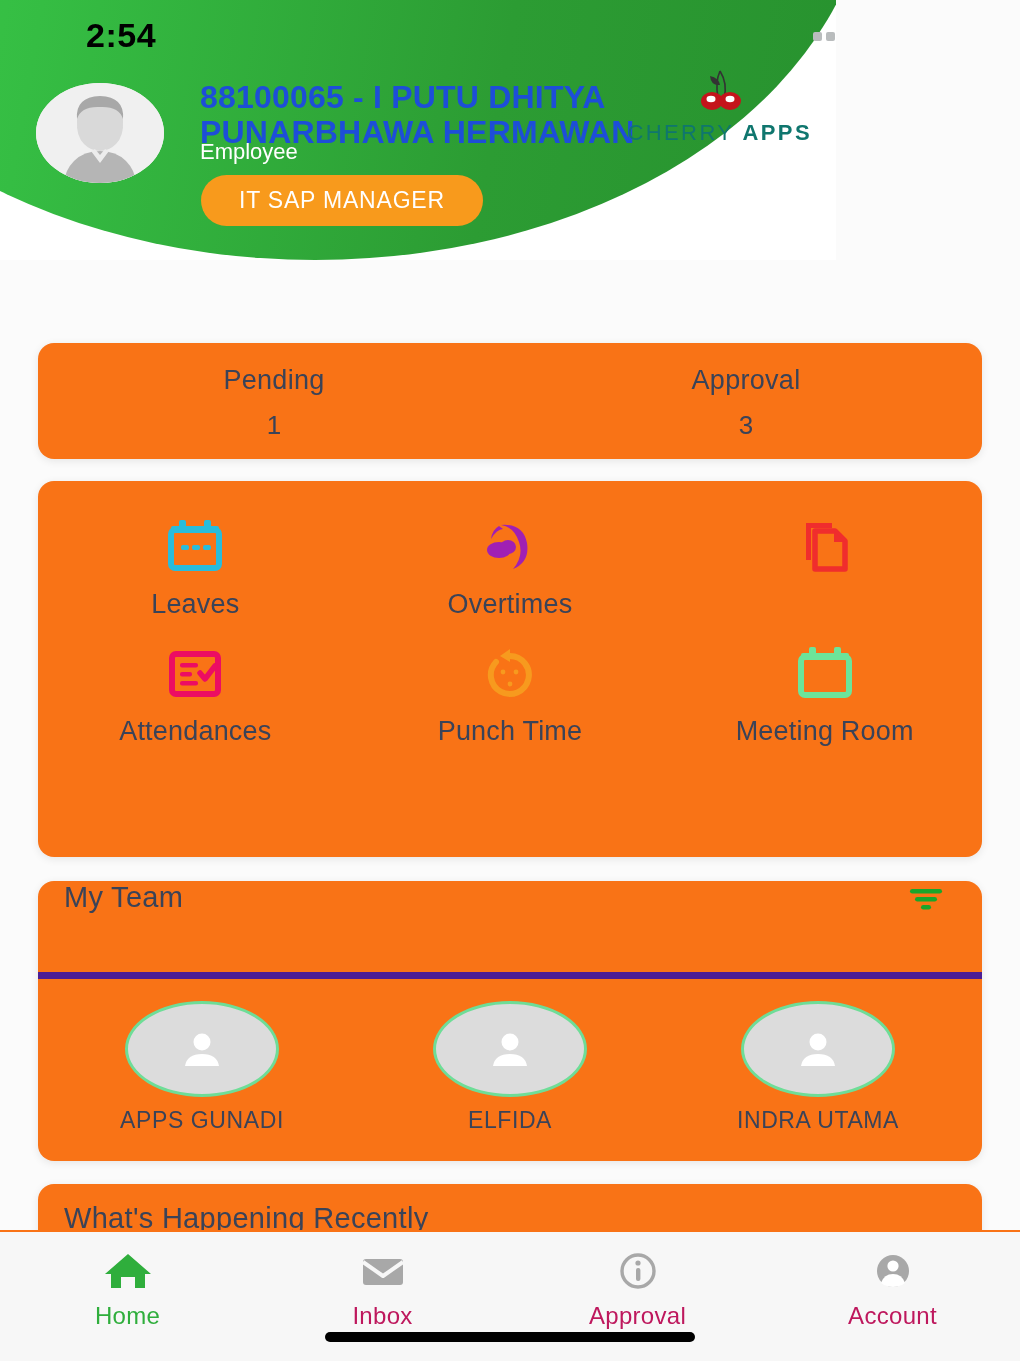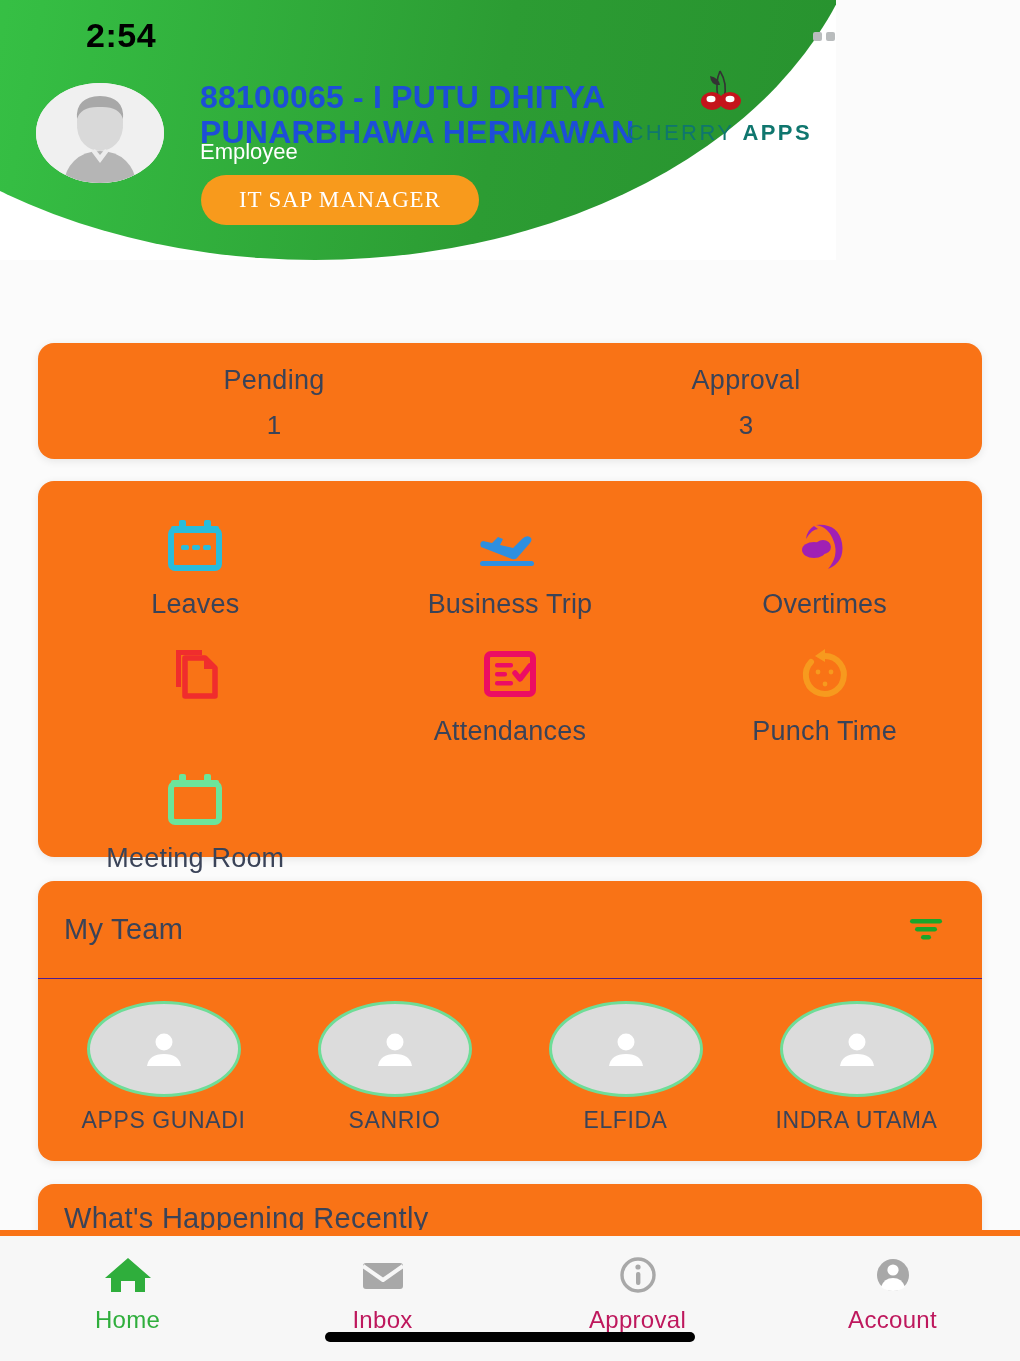--- a/index.html
+++ b/index.html
@@ -122,21 +122,21 @@
     position: absolute;
     left: 201px; top: 175px;
     background: #f89a1c;
     color: #ffffff;
     font-size: 23px;
     padding: 12px 38px;
     border-radius: 28px;
     letter-spacing: 0.8px;
     z-index: 6;
     border: none;
-    font-family: Liberation Serif, serif;
+    font-family: Liberation Sans, sans-serif;
     cursor: pointer;
   }
 
   .brand {
     position: absolute;
     right: 24px; top: 68px;
     z-index: 7;
     text-align: center;
   }
   .brand-text {
@@ -208,24 +208,23 @@
   }
 
   .team-card {
     top: 881px;
     height: 280px;
     overflow: hidden;
   }
   .team-head {
     height: 98px;
     display: flex;
-    align-items: center;
     justify-content: space-between;
     padding: 0 34px 0 26px;
-    border-bottom: 1px solid #4c1d95;
+    border-bottom: 7px solid #4c1d95;
   }
   .team-title {
     font-size: 29px;
     color: #3a4358;
     letter-spacing: 0.3px;
   }
   .team-body {
     display: flex;
     padding: 22px 10px 0 10px;
   }
@@ -264,21 +263,21 @@
     letter-spacing: 0.3px;
   }
 
   
   .bottom-nav {
     position: absolute;
     left: 0; bottom: 0;
     width: 1020px;
     height: 131px;
     background: #f7f7f7;
-    border-top: 6px solid #f97316;
+    border-top: 2px solid #f97316;
     display: flex;
     align-items: flex-start;
     padding-top: 14px;
     z-index: 20;
   }
   .nav-item {
     flex: 1;
     text-align: center;
     cursor: pointer;
   }
@@ -386,29 +385,20 @@
             <rect x="42" y="3" width="7" height="10" rx="2" fill="#29bcdb"></rect>
             <rect x="9" y="13" width="48" height="38" rx="4" fill="none" stroke="#29bcdb" stroke-width="6"></rect>
             <rect x="19" y="28" width="8" height="5" rx="2" fill="#29bcdb"></rect>
             <rect x="30" y="28" width="8" height="5" rx="2" fill="#29bcdb"></rect>
             <rect x="41" y="28" width="8" height="5" rx="2" fill="#29bcdb"></rect>
           </svg>
         </div>
         <div class="menu-label">Leaves</div>
       </div>
 
-      <div class="menu-item">
-        <div class="menu-icon">
-          <svg width="74" height="60" viewBox="0 0 74 60">
-            <path d="M8 30 q-2 -5 2 -6 l9 2 l6 -6 l5 2 l-3 6 l13 3 l9 -9 q4 -4 8 -2 q3 2 0 6 l-13 15 q-2 2 -5 1 Z" fill="#2e8fe0"></path>
-            <rect x="7" y="44" width="54" height="5" rx="2.5" fill="#2e8fe0"></rect>
-          </svg>
-        </div>
-        <div class="menu-label">Business Trip</div>
-      </div>
 
       <div class="menu-item">
         <div class="menu-icon">
           <svg width="70" height="60" viewBox="0 0 70 60">
             <path d="M26 8 q22 -2 26 18 q3 19 -14 26 q11 -13 6 -27 q-5 -15 -18 -17 Z" fill="#a020b4"></path>
             <path d="M24 9 q-7 4 -8 13 q6 -10 12 -10 Z" fill="#a020b4"></path>
             <ellipse cx="24" cy="33" rx="12" ry="8" fill="#a020b4"></ellipse>
             <ellipse cx="33" cy="30" rx="8" ry="7" fill="#a020b4"></ellipse>
           </svg>
         </div>
@@ -482,29 +472,20 @@
       <div class="team-member">
         <div class="team-avatar">
           <svg width="46" height="42" viewBox="0 0 46 42">
             <circle cx="23" cy="14" r="8.5" fill="#ffffff"></circle>
             <path d="M6 38 q2 -12 17 -12 q15 0 17 12 Z" fill="#ffffff"></path>
           </svg>
         </div>
         <div class="team-name">APPS GUNADI</div>
       </div>
 
-      <div class="team-member">
-        <div class="team-avatar">
-          <svg width="46" height="42" viewBox="0 0 46 42">
-            <circle cx="23" cy="14" r="8.5" fill="#ffffff"></circle>
-            <path d="M6 38 q2 -12 17 -12 q15 0 17 12 Z" fill="#ffffff"></path>
-          </svg>
-        </div>
-        <div class="team-name">SANRIO</div>
-      </div>
 
       <div class="team-member">
         <div class="team-avatar">
           <svg width="46" height="42" viewBox="0 0 46 42">
             <circle cx="23" cy="14" r="8.5" fill="#ffffff"></circle>
             <path d="M6 38 q2 -12 17 -12 q15 0 17 12 Z" fill="#ffffff"></path>
           </svg>
         </div>
         <div class="team-name">ELFIDA</div>
       </div>

